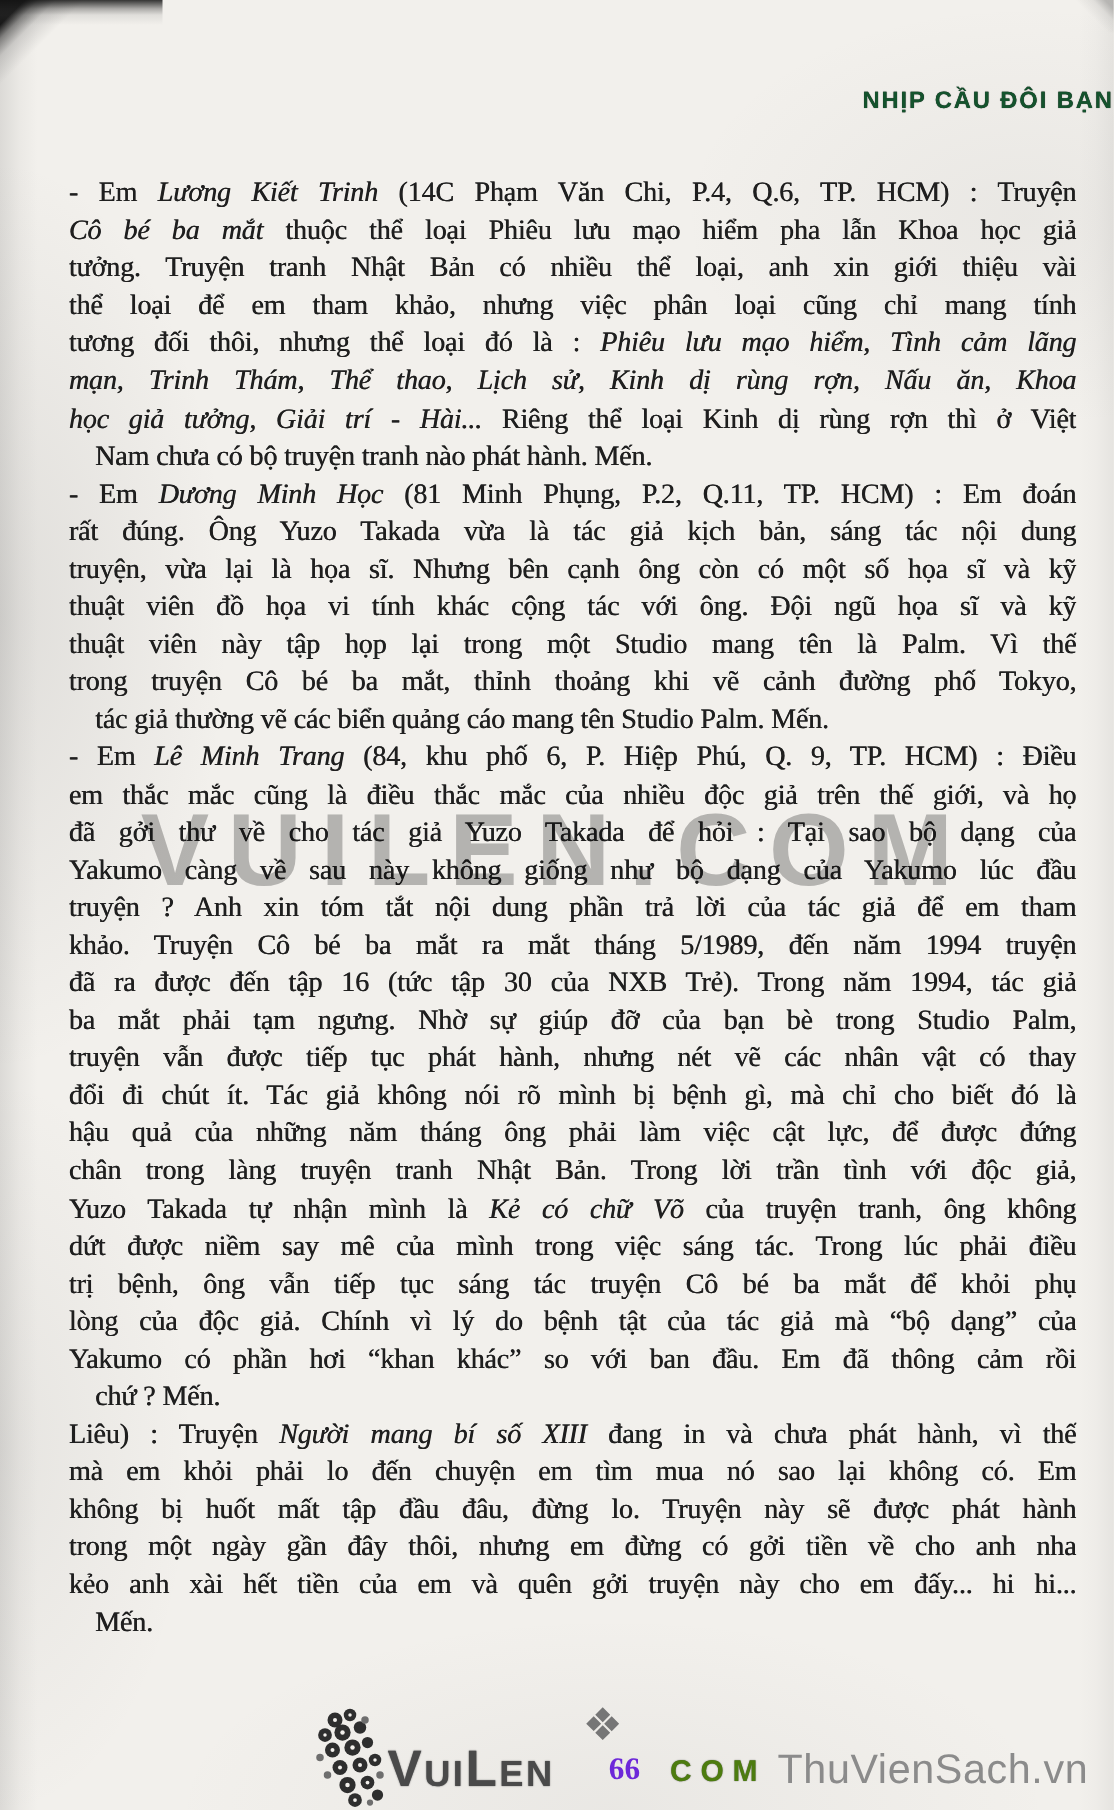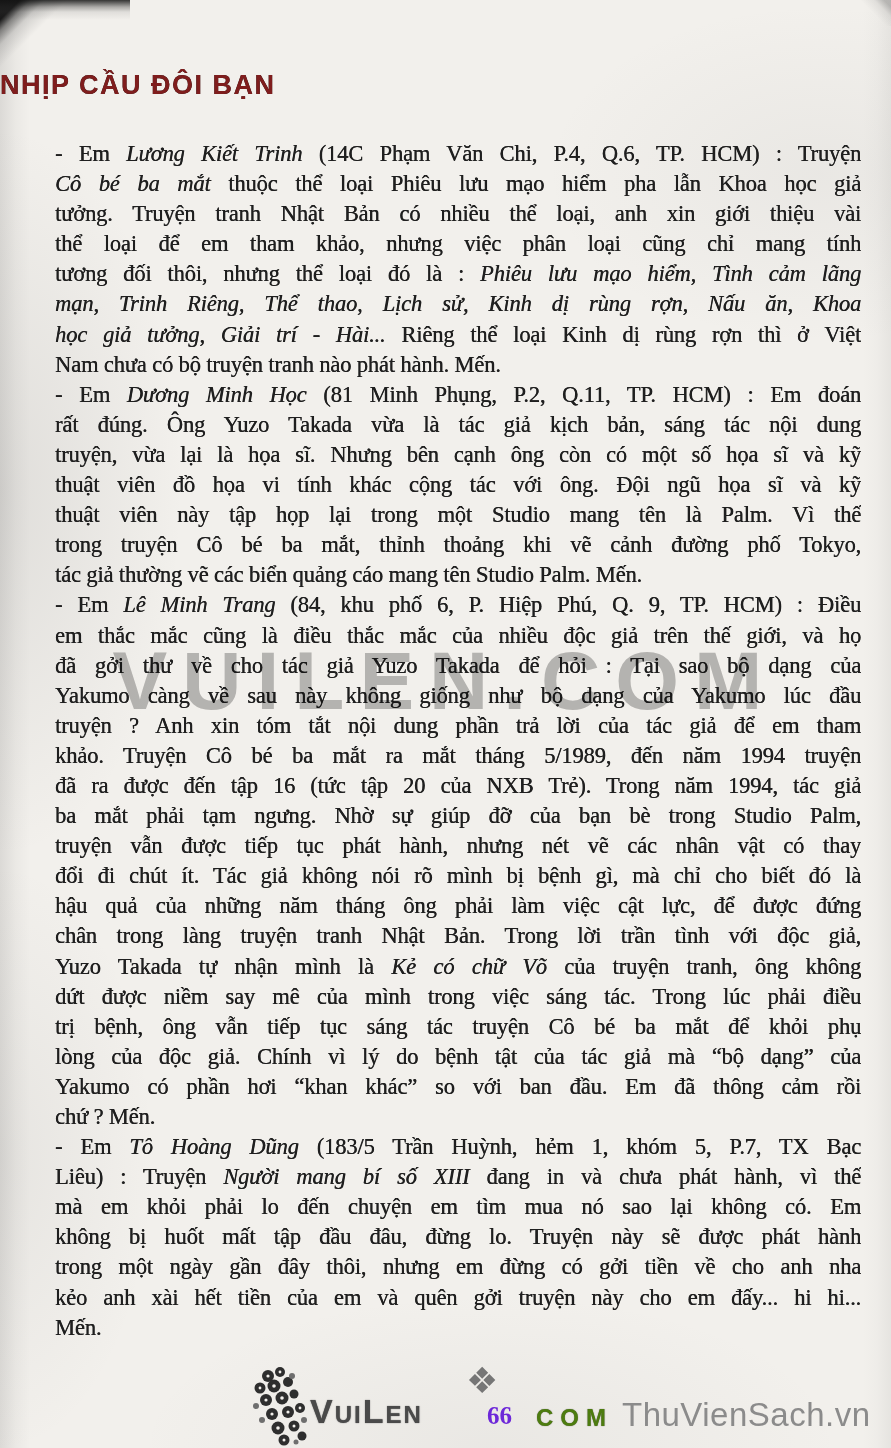--- a/index.html
+++ b/index.html
@@ -23,45 +23,45 @@
     position:absolute;top:0;left:0;width:130px;height:90px;pointer-events:none;
     background:
       linear-gradient(180deg, rgba(20,20,20,0.85) 0px, rgba(40,40,40,0.35) 7px, rgba(90,90,90,0.12) 12px, transparent 20px),
       linear-gradient(135deg, #181818 0 14px, rgba(50,50,50,0.55) 22px, rgba(120,120,120,0.25) 32px, transparent 48px);
   }
   .corner-tr{
     position:absolute;top:0;right:0;width:40px;height:26px;pointer-events:none;
     background:linear-gradient(225deg, rgba(90,90,90,0.35) 0 5px, rgba(120,120,120,0.12) 12px, transparent 22px);
   }
   .page-title{
-    position:absolute;top:70px;left:0;width:100%;text-align:left;
+    position:absolute;top:70px;left:0;width:100%;text-align:right;
     font-family:"Liberation Sans","DejaVu Sans",sans-serif;
-    font-weight:bold;font-size:27px;letter-spacing:1.5px;color:#7f1d1d;
+    font-weight:bold;font-size:19px;letter-spacing:1.5px;color:#14532d;
     text-shadow:0 0 0.6px #141414;
   }
   .body-text{
     position:absolute;top:139px;left:55px;width:806px;z-index:1;
     font-size:22.5px;line-height:30.1px;letter-spacing:-0.15px;color:#1f1f1f;
     text-shadow:0.35px 0 0 #1f1f1f;
   }
   .line{text-align:justify;text-align-last:justify;height:30.1px;overflow:hidden;}
-  .line.para-end{text-align-last:left;}
+  .line.para-end{text-align-last:left;margin-left:21px;}
   .it{font-style:italic;}
   .vuilen-watermark{
     position:absolute;top:634px;left:25px;width:840px;z-index:2;
     font-family:"Liberation Sans","DejaVu Sans",sans-serif;
     font-weight:bold;font-size:82px;letter-spacing:15px;
     text-transform:uppercase;text-align:center;white-space:nowrap;
     color:#b3b3b3;opacity:0.85;mix-blend-mode:multiply;pointer-events:none;
   }
   .flower-cluster{position:absolute;left:248px;top:1364px;z-index:3;}
   .logo-vuilen{
     position:absolute;left:310px;top:1392px;z-index:3;
     font-family:"Liberation Sans","DejaVu Sans",sans-serif;
-    font-variant:small-caps;font-weight:bold;font-size:34px;letter-spacing:2px;
+    font-variant:small-caps;font-weight:bold;font-size:41px;letter-spacing:2px;
     color:#4a4a4a;text-shadow:0 0 1.2px #5a5a5a;
   }
   .page-number{
     position:absolute;left:487px;top:1402px;z-index:2;
     font-size:25px;font-weight:bold;color:#6d28d9;
   }
   .diamond-flower{
     position:absolute;left:466px;top:1360px;z-index:3;
     font-family:"DejaVu Sans",sans-serif;font-size:36px;color:#767676;
   }
@@ -85,49 +85,48 @@
 <div class="corner-tr"></div>
 
 <div class="page-title">NHỊP CẦU ĐÔI BẠN</div>
 
 <div class="body-text">
     <div class="line"><span>- Em </span><span class="it">Lương Kiết Trinh</span><span> (14C Phạm Văn Chi, P.4, Q.6, TP. HCM) : Truyện</span></div>
     <div class="line"><span class="it">Cô bé ba mắt</span><span> thuộc thể loại Phiêu lưu mạo hiểm pha lẫn Khoa học giả</span></div>
     <div class="line"><span>tưởng. Truyện tranh Nhật Bản có nhiều thể loại, anh xin giới thiệu vài</span></div>
     <div class="line"><span>thể loại để em tham khảo, nhưng việc phân loại cũng chỉ mang tính</span></div>
     <div class="line"><span>tương đối thôi, nhưng thể loại đó là : </span><span class="it">Phiêu lưu mạo hiểm, Tình cảm lãng</span></div>
-    <div class="line"><span class="it">mạn, Trinh Riêng, Thể thao, Lịch sử, Kinh dị rùng rợn, Nấu ăn, Khoa</span></div>
+    <div class="line"><span class="it">mạn, Trinh Thám, Thể thao, Lịch sử, Kinh dị rùng rợn, Nấu ăn, Khoa</span></div>
     <div class="line"><span class="it">học giả tưởng, Giải trí - Hài...</span><span> Riêng thể loại Kinh dị rùng rợn thì ở Việt</span></div>
     <div class="line para-end"><span>Nam chưa có bộ truyện tranh nào phát hành. Mến.</span></div>
     <div class="line"><span>- Em </span><span class="it">Dương Minh Học</span><span> (81 Minh Phụng, P.2, Q.11, TP. HCM) : Em đoán</span></div>
     <div class="line"><span>rất đúng. Ông Yuzo Takada vừa là tác giả kịch bản, sáng tác nội dung</span></div>
     <div class="line"><span>truyện, vừa lại là họa sĩ. Nhưng bên cạnh ông còn có một số họa sĩ và kỹ</span></div>
     <div class="line"><span>thuật viên đồ họa vi tính khác cộng tác với ông. Đội ngũ họa sĩ và kỹ</span></div>
     <div class="line"><span>thuật viên này tập họp lại trong một Studio mang tên là Palm. Vì thế</span></div>
     <div class="line"><span>trong truyện Cô bé ba mắt, thỉnh thoảng khi vẽ cảnh đường phố Tokyo,</span></div>
     <div class="line para-end"><span>tác giả thường vẽ các biển quảng cáo mang tên Studio Palm. Mến.</span></div>
     <div class="line"><span>- Em </span><span class="it">Lê Minh Trang</span><span> (84, khu phố 6, P. Hiệp Phú, Q. 9, TP. HCM) : Điều</span></div>
     <div class="line"><span>em thắc mắc cũng là điều thắc mắc của nhiều độc giả trên thế giới, và họ</span></div>
     <div class="line"><span>đã gởi thư về cho tác giả Yuzo Takada để hỏi : Tại sao bộ dạng của</span></div>
     <div class="line"><span>Yakumo càng về sau này không giống như bộ dạng của Yakumo lúc đầu</span></div>
     <div class="line"><span>truyện ? Anh xin tóm tắt nội dung phần trả lời của tác giả để em tham</span></div>
     <div class="line"><span>khảo. Truyện Cô bé ba mắt ra mắt tháng 5/1989, đến năm 1994 truyện</span></div>
-    <div class="line"><span>đã ra được đến tập 16 (tức tập 20 của NXB Trẻ). Trong năm 1994, tác giả</span></div>
+    <div class="line"><span>đã ra được đến tập 16 (tức tập 30 của NXB Trẻ). Trong năm 1994, tác giả</span></div>
     <div class="line"><span>ba mắt phải tạm ngưng. Nhờ sự giúp đỡ của bạn bè trong Studio Palm,</span></div>
     <div class="line"><span>truyện vẫn được tiếp tục phát hành, nhưng nét vẽ các nhân vật có thay</span></div>
     <div class="line"><span>đổi đi chút ít. Tác giả không nói rõ mình bị bệnh gì, mà chỉ cho biết đó là</span></div>
     <div class="line"><span>hậu quả của những năm tháng ông phải làm việc cật lực, để được đứng</span></div>
     <div class="line"><span>chân trong làng truyện tranh Nhật Bản. Trong lời trần tình với độc giả,</span></div>
     <div class="line"><span>Yuzo Takada tự nhận mình là </span><span class="it">Kẻ có chữ Võ</span><span> của truyện tranh, ông không</span></div>
     <div class="line"><span>dứt được niềm say mê của mình trong việc sáng tác. Trong lúc phải điều</span></div>
     <div class="line"><span>trị bệnh, ông vẫn tiếp tục sáng tác truyện Cô bé ba mắt để khỏi phụ</span></div>
     <div class="line"><span>lòng của độc giả. Chính vì lý do bệnh tật của tác giả mà “bộ dạng” của</span></div>
     <div class="line"><span>Yakumo có phần hơi “khan khác” so với ban đầu. Em đã thông cảm rồi</span></div>
     <div class="line para-end"><span>chứ ? Mến.</span></div>
-    <div class="line"><span>- Em </span><span class="it">Tô Hoàng Dũng</span><span> (183/5 Trần Huỳnh, hẻm 1, khóm 5, P.7, TX Bạc</span></div>
     <div class="line"><span>Liêu) : Truyện </span><span class="it">Người mang bí số XIII</span><span> đang in và chưa phát hành, vì thế</span></div>
     <div class="line"><span>mà em khỏi phải lo đến chuyện em tìm mua nó sao lại không có. Em</span></div>
     <div class="line"><span>không bị huốt mất tập đầu đâu, đừng lo. Truyện này sẽ được phát hành</span></div>
     <div class="line"><span>trong một ngày gần đây thôi, nhưng em đừng có gởi tiền về cho anh nha</span></div>
     <div class="line"><span>kẻo anh xài hết tiền của em và quên gởi truyện này cho em đấy... hi hi...</span></div>
     <div class="line para-end"><span>Mến.</span></div>
   </div>
 
 <div class="vuilen-watermark">VuiLen.Com</div>
 

